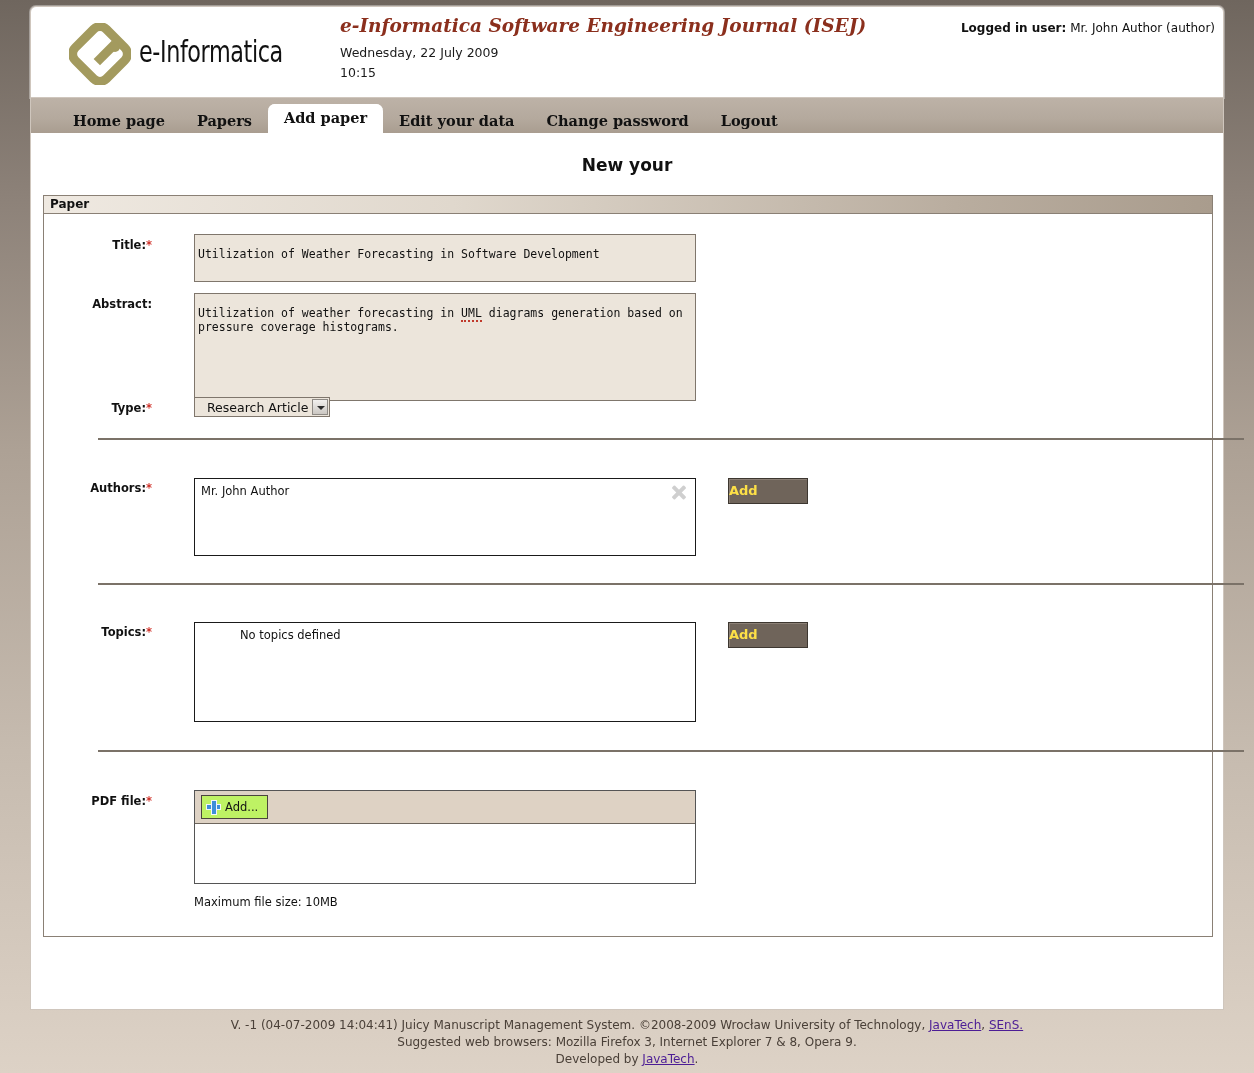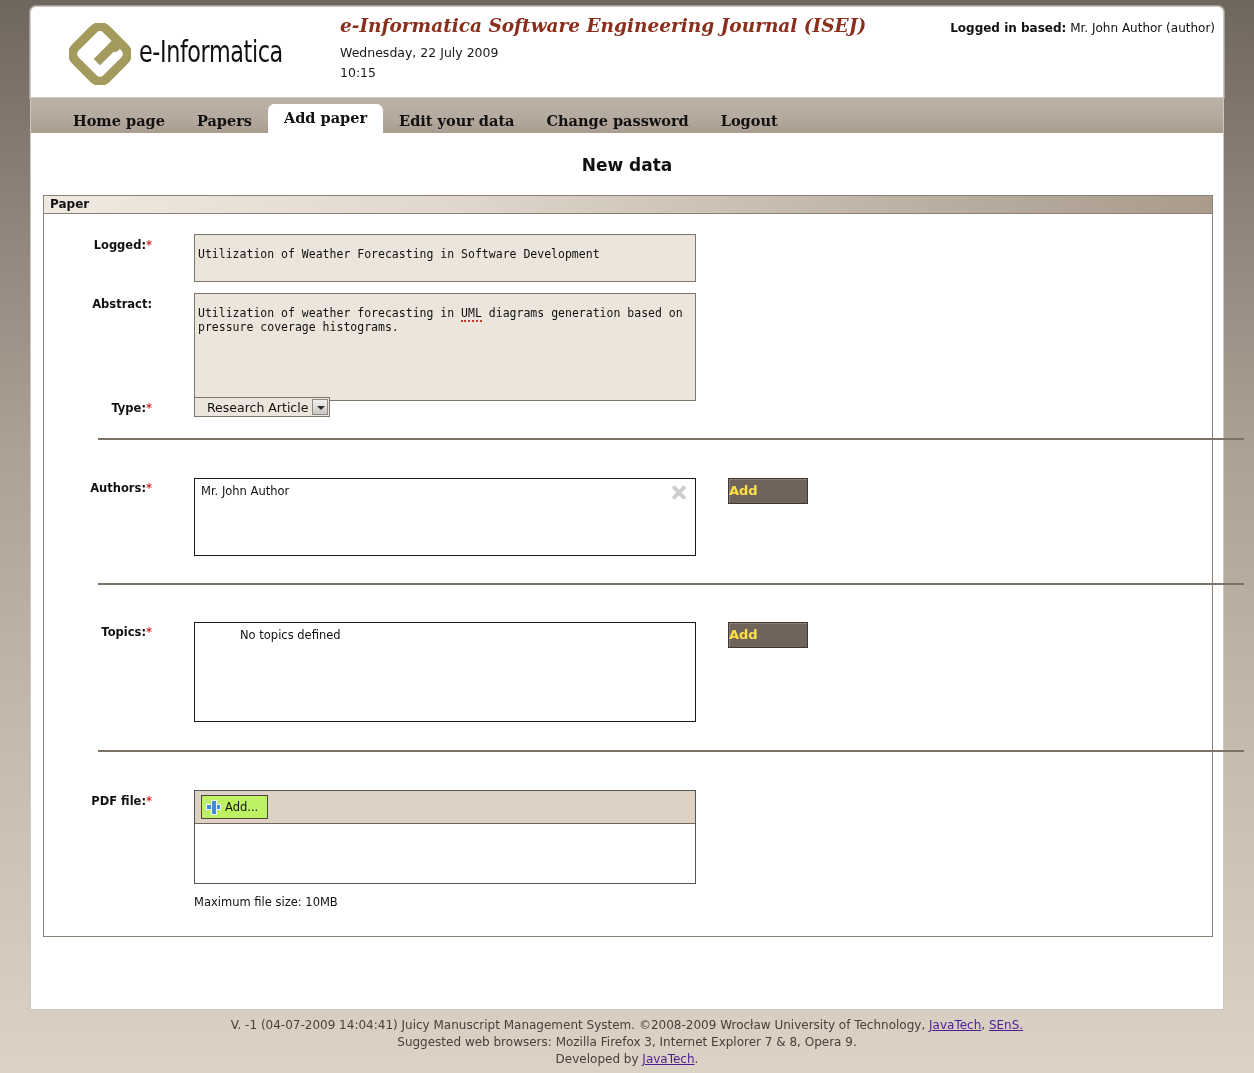--- a/index.html
+++ b/index.html
@@ -211,47 +211,47 @@
       <circle cx="46" cy="24" r="5" fill="#a39a5e"></circle>
     </svg>
     <div id="logo-text">e-Informatica</div>
   </div>
 
   <div id="journal-title">e-Informatica Software Engineering Journal (ISEJ)</div>
   <div id="header-date">Wednesday, 22 July 2009</div>
   <div id="header-time">10:15</div>
 
   <div id="login-info">
-    <span class="lbl">Logged in based:</span>
+    <span class="lbl">Logged in user:</span>
     <span>Mr. John Author (author)</span>
   </div>
 </div>
 
 <div id="tabbar">
   <div id="tabs">
       <div class="tab">Home page</div>
       <div class="tab">Papers</div>
       <div class="tab active">Add paper</div>
       <div class="tab">Edit your data</div>
       <div class="tab">Change password</div>
       <div class="tab">Logout</div>
     </div>
 </div>
 
 <div id="content">
 
-  <div id="page-title">New data</div>
+  <div id="page-title">New your</div>
 
   <div id="paper-panel">
     <div id="paper-panel-header">Paper</div>
 
     <div class="panel-body">
 
       <div class="flabel" style="left:40px; top:24px; width:68px;">
-        <span>Logged:</span><span class="req">*</span>
+        <span>Title:</span><span class="req">*</span>
       </div>
       <div class="ta" style="left:150px; top:20px; width:502px; height:48px;">Utilization of Weather Forecasting in Software Development</div>
 
       <div class="flabel" style="left:28px; top:83px; width:80px;">
         <span>Abstract:</span><span class="req"></span>
       </div>
       <div class="ta" style="left:150px; top:79px; width:502px; height:108px;"><span>Utilization of weather forecasting in </span><span class="spell">UML</span><span> diagrams generation based on
 pressure coverage histograms.</span></div>
 
       <div class="flabel" style="left:40px; top:187px; width:68px;">

